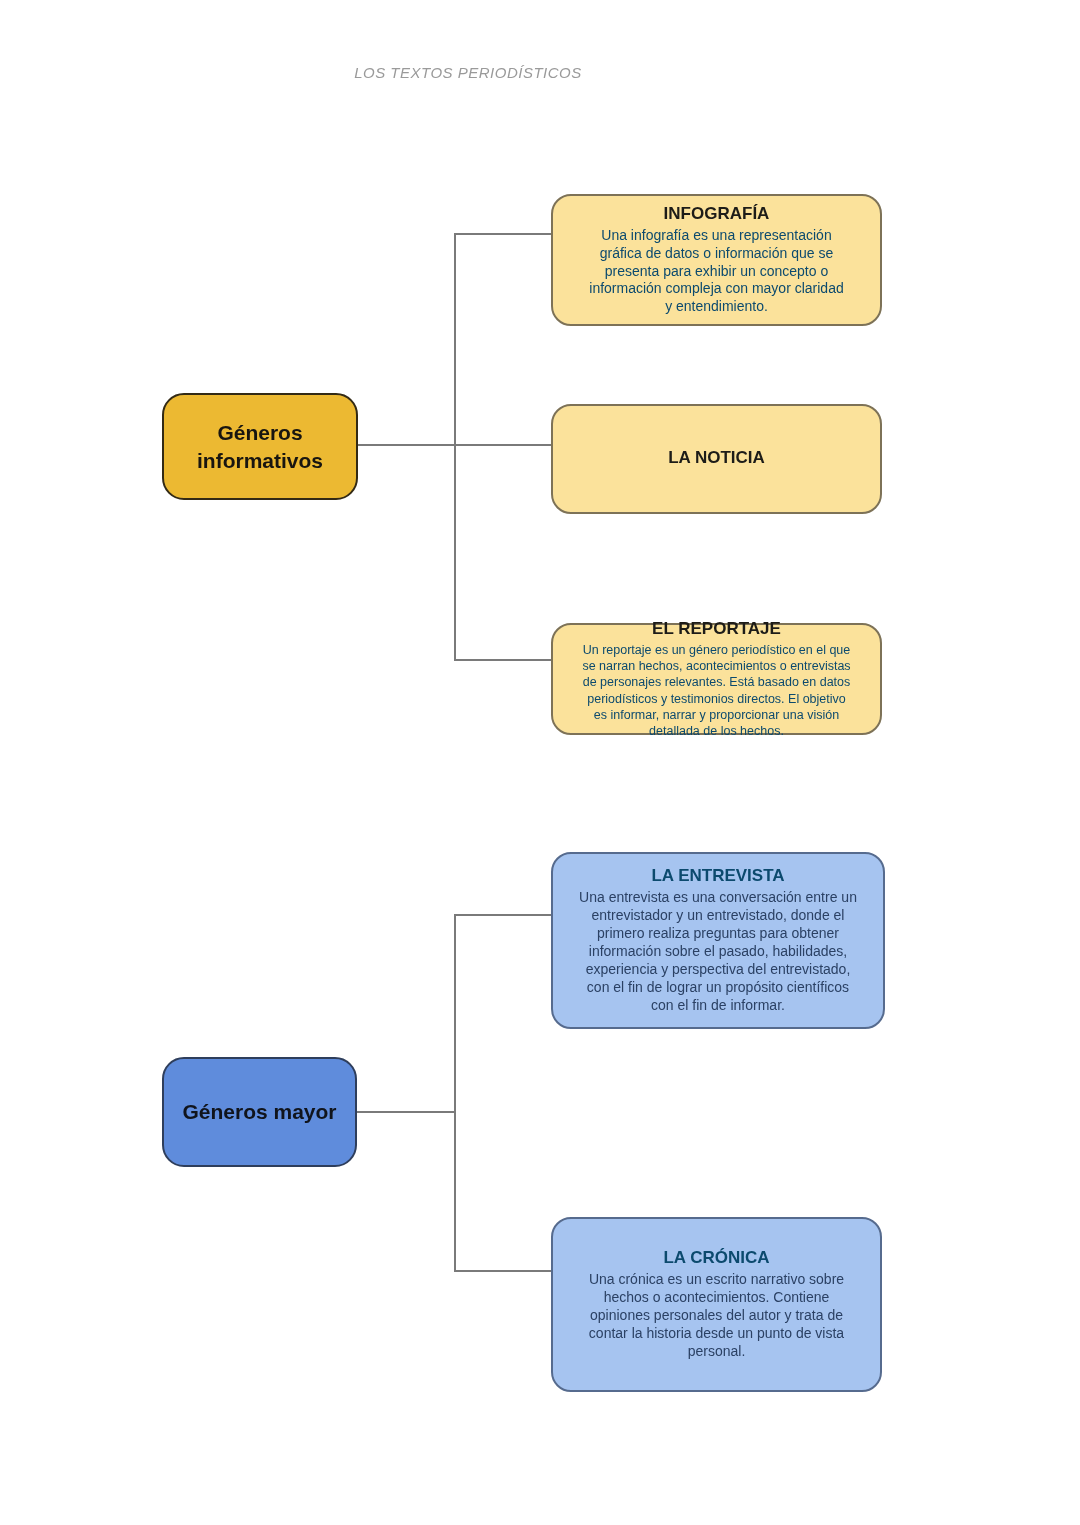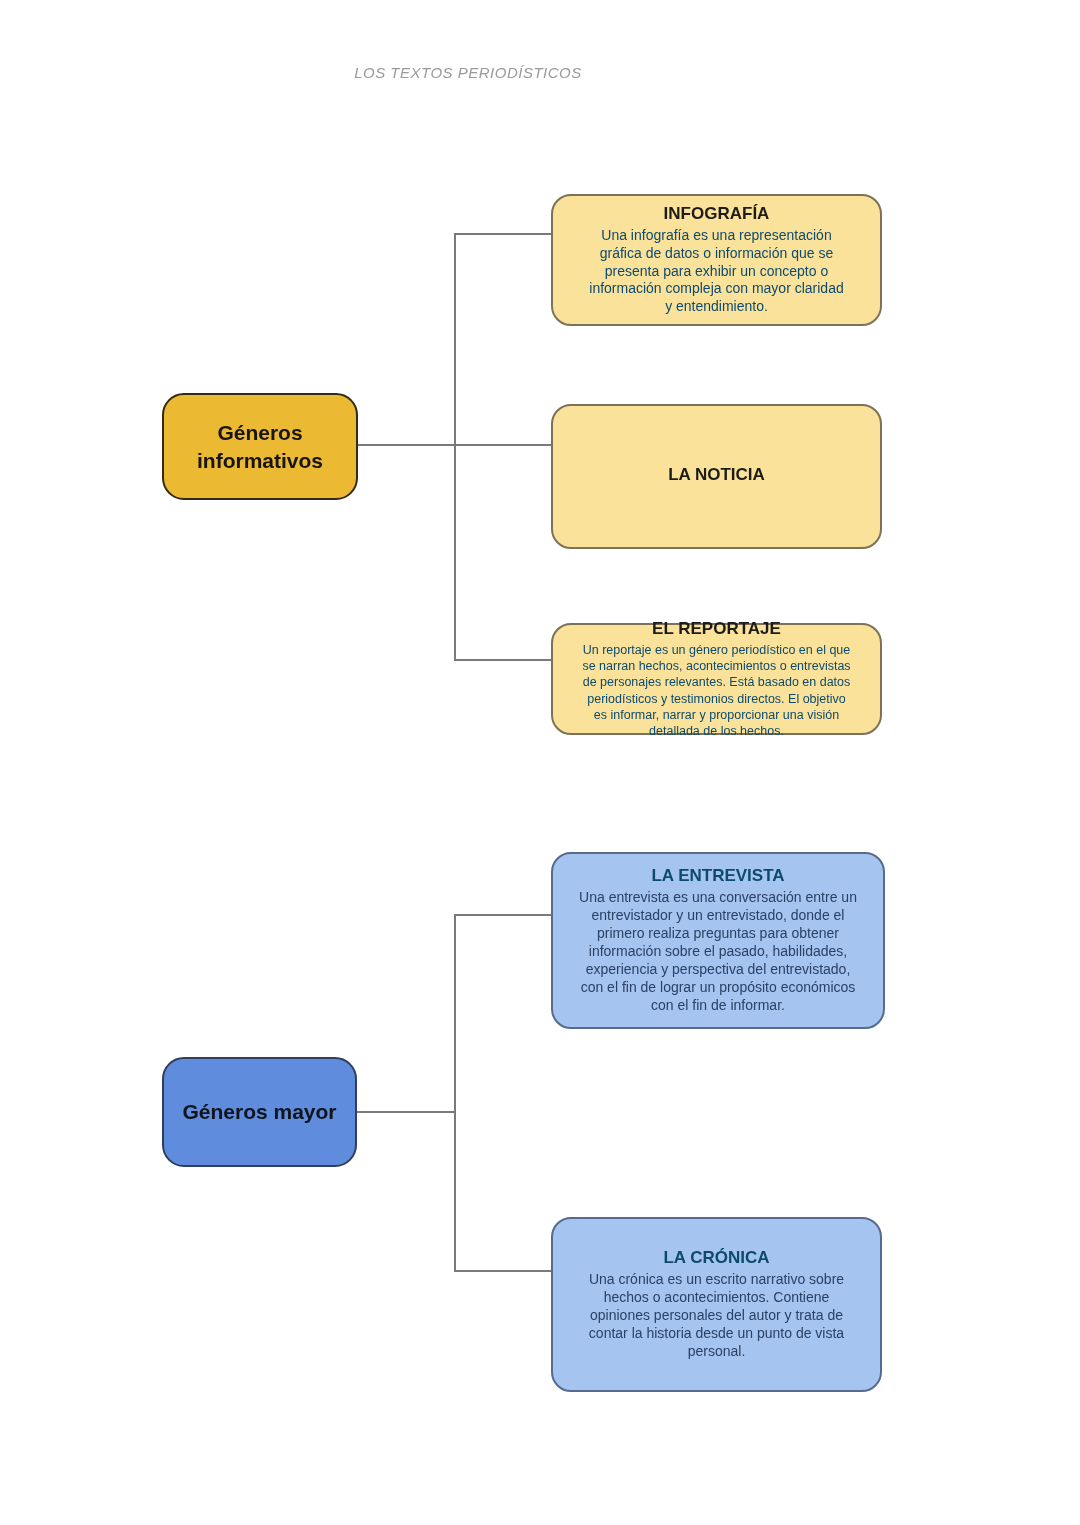--- a/index.html
+++ b/index.html
@@ -94,21 +94,21 @@
   .card-body {
     font-size: 14px;
     line-height: 1.28;
     color: #0c4a6e;
     white-space: pre-line;
   }
   .card.blue .card-body { color: #2b4164; }
   .card-body.small { font-size: 12.5px; line-height: 1.3; }
 
   #card-infografia { left: 551px; top: 168px;  width: 331px; height: 132px; }
-  #card-noticia    { left: 551px; top: 378px;  width: 331px; height: 145px; }
+  #card-noticia    { left: 551px; top: 378px;  width: 331px; height: 110px; }
   #card-reportaje  { left: 551px; top: 597px;  width: 331px; height: 112px; }
   #card-entrevista { left: 551px; top: 826px;  width: 334px; height: 177px; }
   #card-cronica    { left: 551px; top: 1191px; width: 331px; height: 175px; }
 
   
   #conn-i-trunk { left: 358px; top: 444px;  width: 193px; height: 2px; }
   #conn-i-vert  { left: 454px; top: 233px;  width: 2px;   height: 428px; }
   #conn-i-top   { left: 456px; top: 233px;  width: 95px;  height: 2px; }
   #conn-i-bot   { left: 456px; top: 659px;  width: 95px;  height: 2px; }
   #conn-m-trunk { left: 357px; top: 1111px; width: 98px;  height: 2px; }
@@ -161,21 +161,21 @@
 detallada de los hechos.</div>
   </div>
 
   <div class="card blue" id="card-entrevista">
     <div class="card-title">LA ENTREVISTA</div>
     <div class="card-body">Una entrevista es una conversación entre un
 entrevistador y un entrevistado, donde el
 primero realiza preguntas para obtener
 información sobre el pasado, habilidades,
 experiencia y perspectiva del entrevistado,
-con el fin de lograr un propósito económicos
+con el fin de lograr un propósito científicos
 con el fin de informar.</div>
   </div>
 
   <div class="card blue" id="card-cronica">
     <div class="card-title">LA CRÓNICA</div>
     <div class="card-body">Una crónica es un escrito narrativo sobre
 hechos o acontecimientos. Contiene
 opiniones personales del autor y trata de
 contar la historia desde un punto de vista
 personal.</div>

